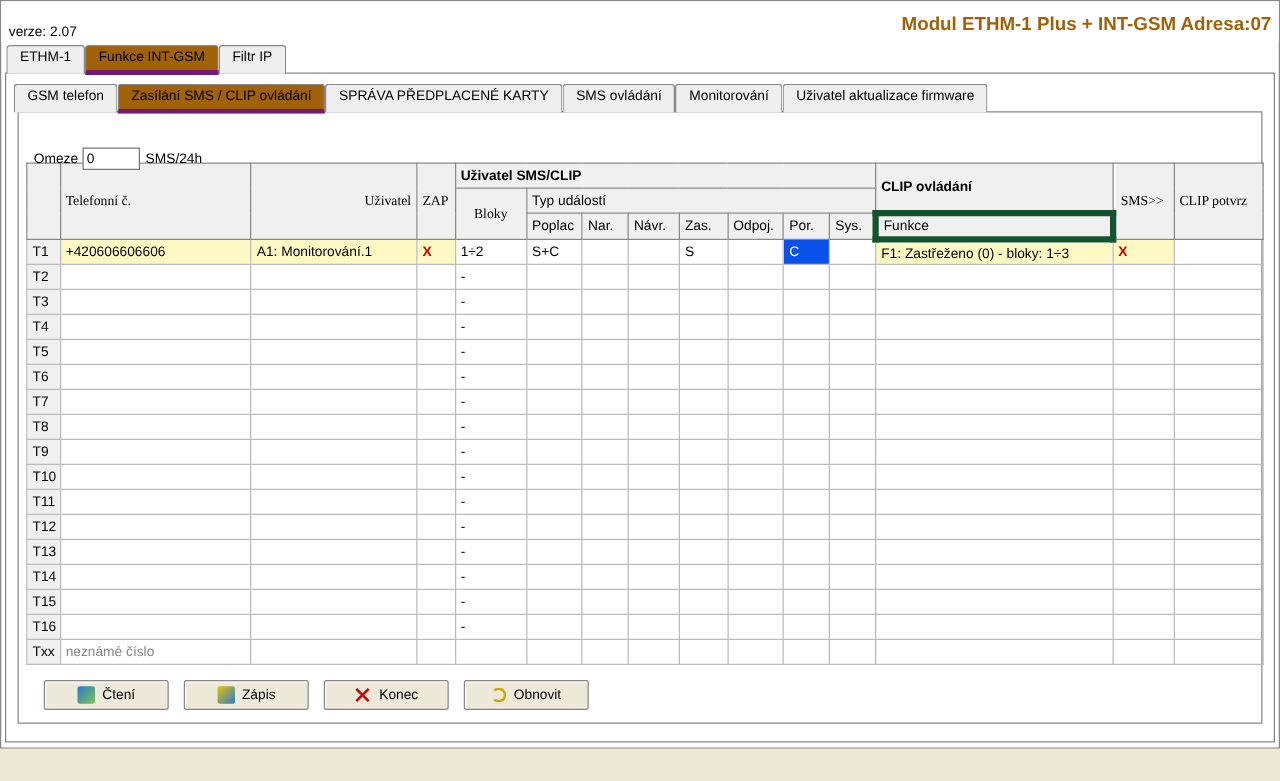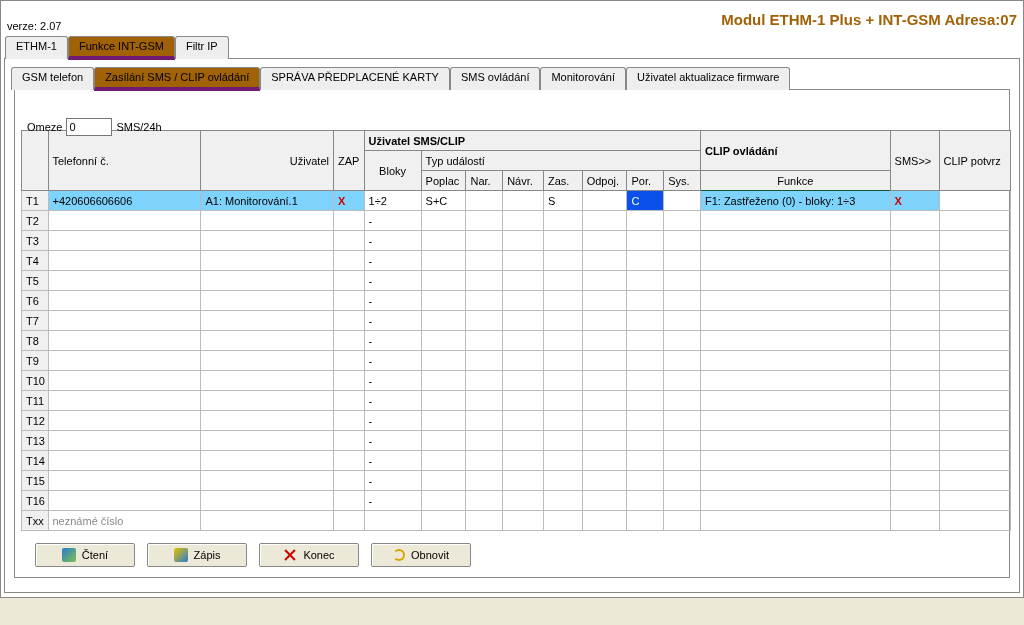--- a/index.html
+++ b/index.html
@@ -108,24 +108,24 @@
     background: #f0f0f0;
     font-weight: normal;
   }
   .rowhdr {
     width: 26px;
     background: #f0f0f0 !important;
     text-align: center;
     border: 1px solid #888;
   }
   .groupcell { text-align: center; }
-  .pink { background: #7dd3fc; margin-left: 21px; }
+  .pink { background: #fef9c3; margin-left: 21px; }
   .sel { background: #0a50ea; color: #fff; }
   .redx { color: #c00; font-weight: bold; text-align:center;}
-  .metahdr { text-align:center; }
+  .metahdr { text-align:center;font-family:Liberation Serif, serif; }
   .placeholder { color:#888; }
   .btnbar {
     display: flex;
     gap: 12px;
     margin-top: 12px;
     padding-left: 14px;
   }
   .btn {
     display: inline-flex;
     align-items: center;
@@ -225,21 +225,21 @@
               <th colspan="7" class="groupcell" style="border:1px solid #888">Typ událostí</th>
             </tr>
             <tr class="subhdr">
               <th style="border:1px solid #888">Poplac</th>
               <th style="border:1px solid #888">Nar.</th>
               <th style="border:1px solid #888">Návr.</th>
               <th style="border:1px solid #888">Zas.</th>
               <th style="border:1px solid #888">Odpoj.</th>
               <th style="border:1px solid #888">Por.</th>
               <th style="border:1px solid #888">Sys.</th>
-              <th style="border:1px solid #14532d;text-align:center">Funkce</th>
+              <th style="border:5px solid #14532d;text-align:left">Funkce</th>
             </tr>
           </thead>
           <tbody id="grid-body">
               <tr>
                 <td class="rowhdr">T1</td>
                 <td class="pink">+420606606606</td>
                 <td class="pink">A1: Monitorování.1</td>
                 <td class="pink redx">X</td>
                 <td>1÷2</td>
                 <td>S+C</td>

